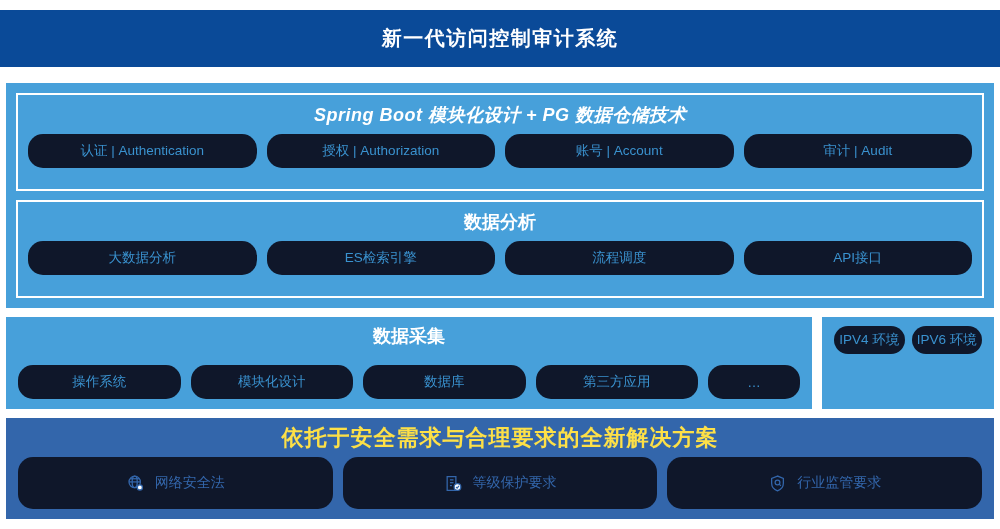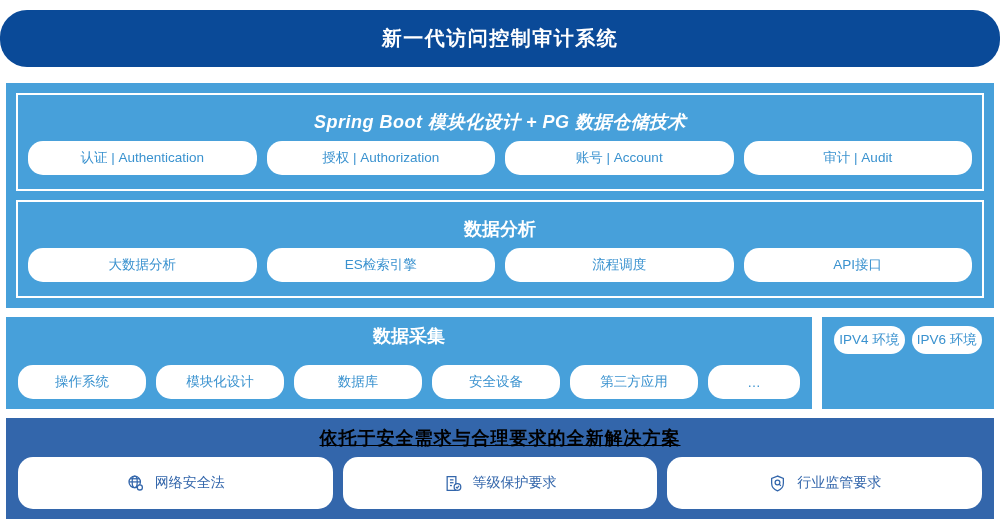--- a/index.html
+++ b/index.html
@@ -9,62 +9,62 @@
     font-family: "Liberation Sans", "DejaVu Sans", sans-serif;
     overflow: hidden;
   }
   .page { position: relative; width: 1000px; height: 529px; background:#fff; }
 
   
   .header {
     position: absolute; left: 0; top: 10px;
     width: 1000px; height: 57px;
     background: #0a4a98;
-    display: flex; align-items: center; justify-content: center; border-radius: 27px;
+    display: flex; align-items: center; justify-content: center;
   }
   .header-title {
     color: #ffffff;
     font-size: 20px;
     font-weight: bold;
     letter-spacing: 1.5px;
   }
 
   .outer-stack {
     position: absolute; left: 6px; top: 83px;
     width: 988px; height: 225px;
     background: #47a0da;
     padding: 10px;
     display: flex; flex-direction: column; gap: 9px;
   }
   .inner-panel {
     border: 2px solid #ffffff;
     flex: 1;
     display: flex; flex-direction: column;
     align-items: center;
-    padding: 14px 10px 9px 10px;
+    padding: 7px 10px 9px 10px;
   }
   .panel-title {
     color: #ffffff;
     font-size: 18px;
     font-weight: bold;
     line-height: 26px;
     margin-bottom: 6px;
     white-space: nowrap;
   }
   .panel-title.italic { font-style: italic; letter-spacing: .5px; }
 
   .chip-row {
     display: flex; width: 100%;
     gap: 10px;
     justify-content: center;
   }
   .chip {
     flex: 1 1 0;
     height: 34px;
-    background: #ffffff;
+    background: #0f172a;
     color: #3a92cf;
     font-size: 13.5px;
     display: flex; align-items: center; justify-content: center;
     white-space: nowrap;
     border-radius: 15px;
   }
   .chip.narrow { flex: 0 0 92px; }
 
   
   .collect-row {
@@ -88,21 +88,21 @@
   .collect-side .chip { height: 28px; flex: 1 1 0; }
 
   
   .bottom-panel {
     position: absolute; left: 6px; top: 418px;
     width: 988px; height: 101px;
     background: #3366ab;
     display: flex; flex-direction: column; align-items: center;
     padding: 7px 12px 11px 12px;
   }
-  .bottom-panel .panel-title { color:#000000; font-size: 18px; letter-spacing: 1px; text-decoration: underline; }
+  .bottom-panel .panel-title { color:#fde047; font-size: 22px; letter-spacing: 1px; }
   .bottom-panel .chip {
     color: #3366ab;
     height: 52px;
     font-size: 14px;
     gap: 10px;
   }
   .chip-icon { display:inline-flex; align-items:center; justify-content:center; width:19px; height:19px; flex:0 0 19px; }
   .chip-icon svg { width: 19px; height: 19px; display:block; }
 </style>
 </head>
@@ -139,21 +139,20 @@
   </div>
 
   <div class="collect-row">
 
     <div class="collect-main">
       <div class="panel-title">数据采集</div>
       <div class="chip-row">
         <div class="chip">操作系统</div>
         <div class="chip">模块化设计</div>
         <div class="chip">数据库</div>
-        <div class="chip">安全设备</div>
         <div class="chip">第三方应用</div>
         <div class="chip narrow">…</div>
       </div>
     </div>
 
     <div class="collect-side">
       <div class="chip">IPV4 环境</div>
       <div class="chip">IPV6 环境</div>
     </div>
 

